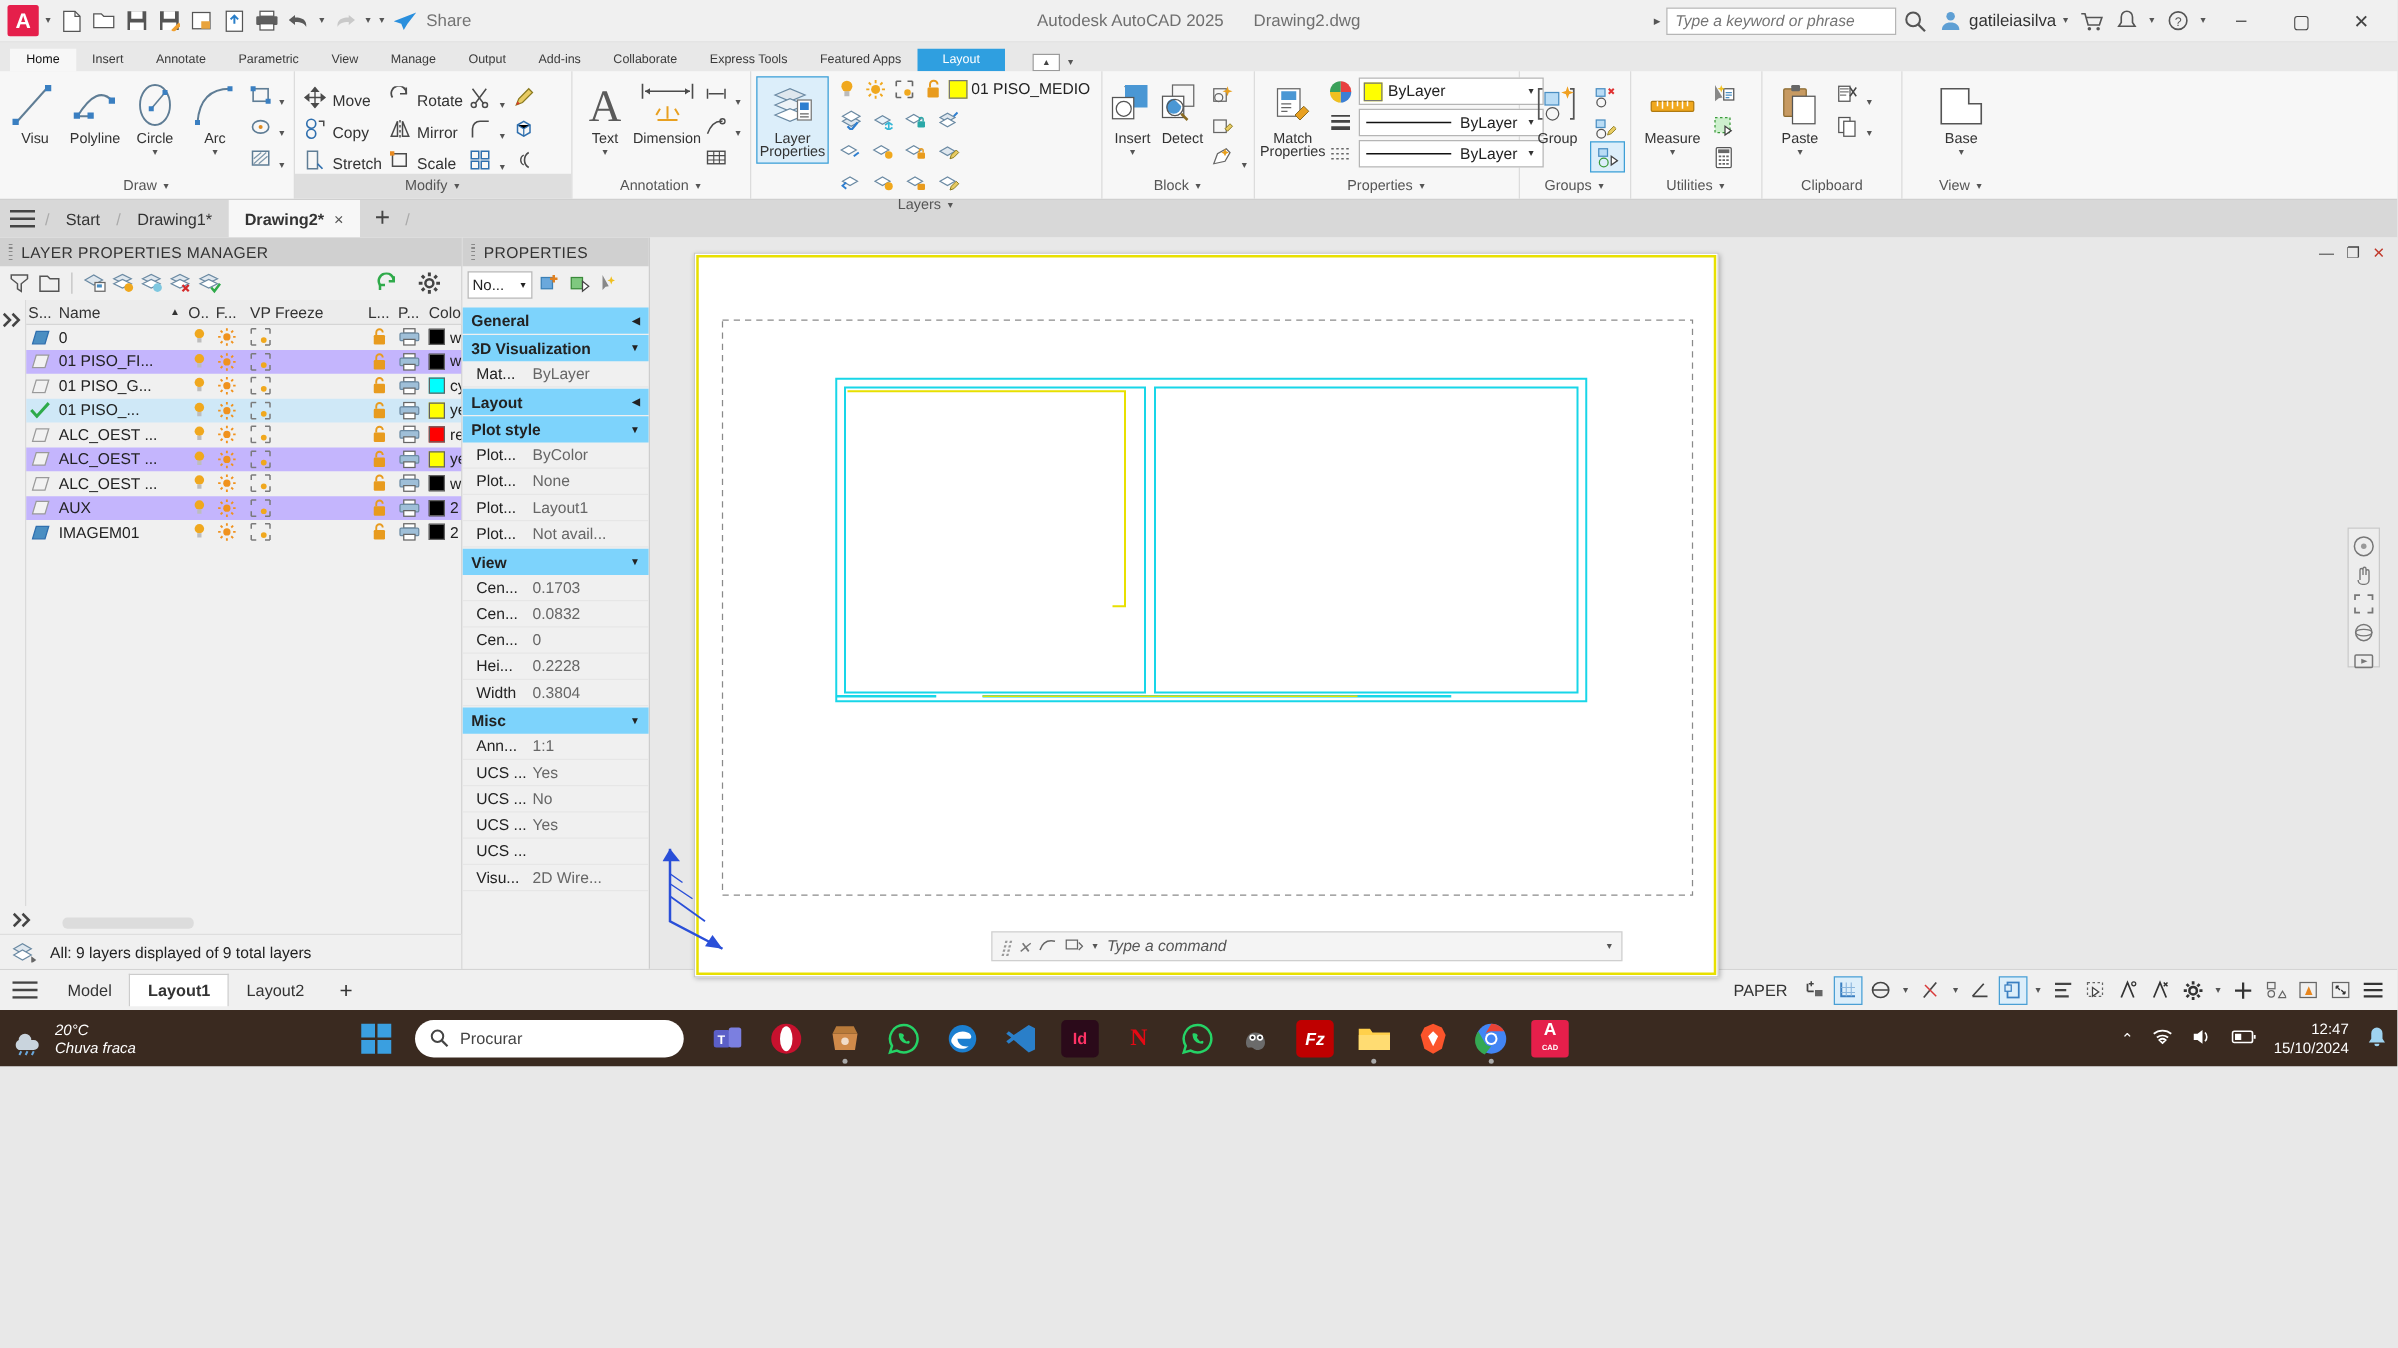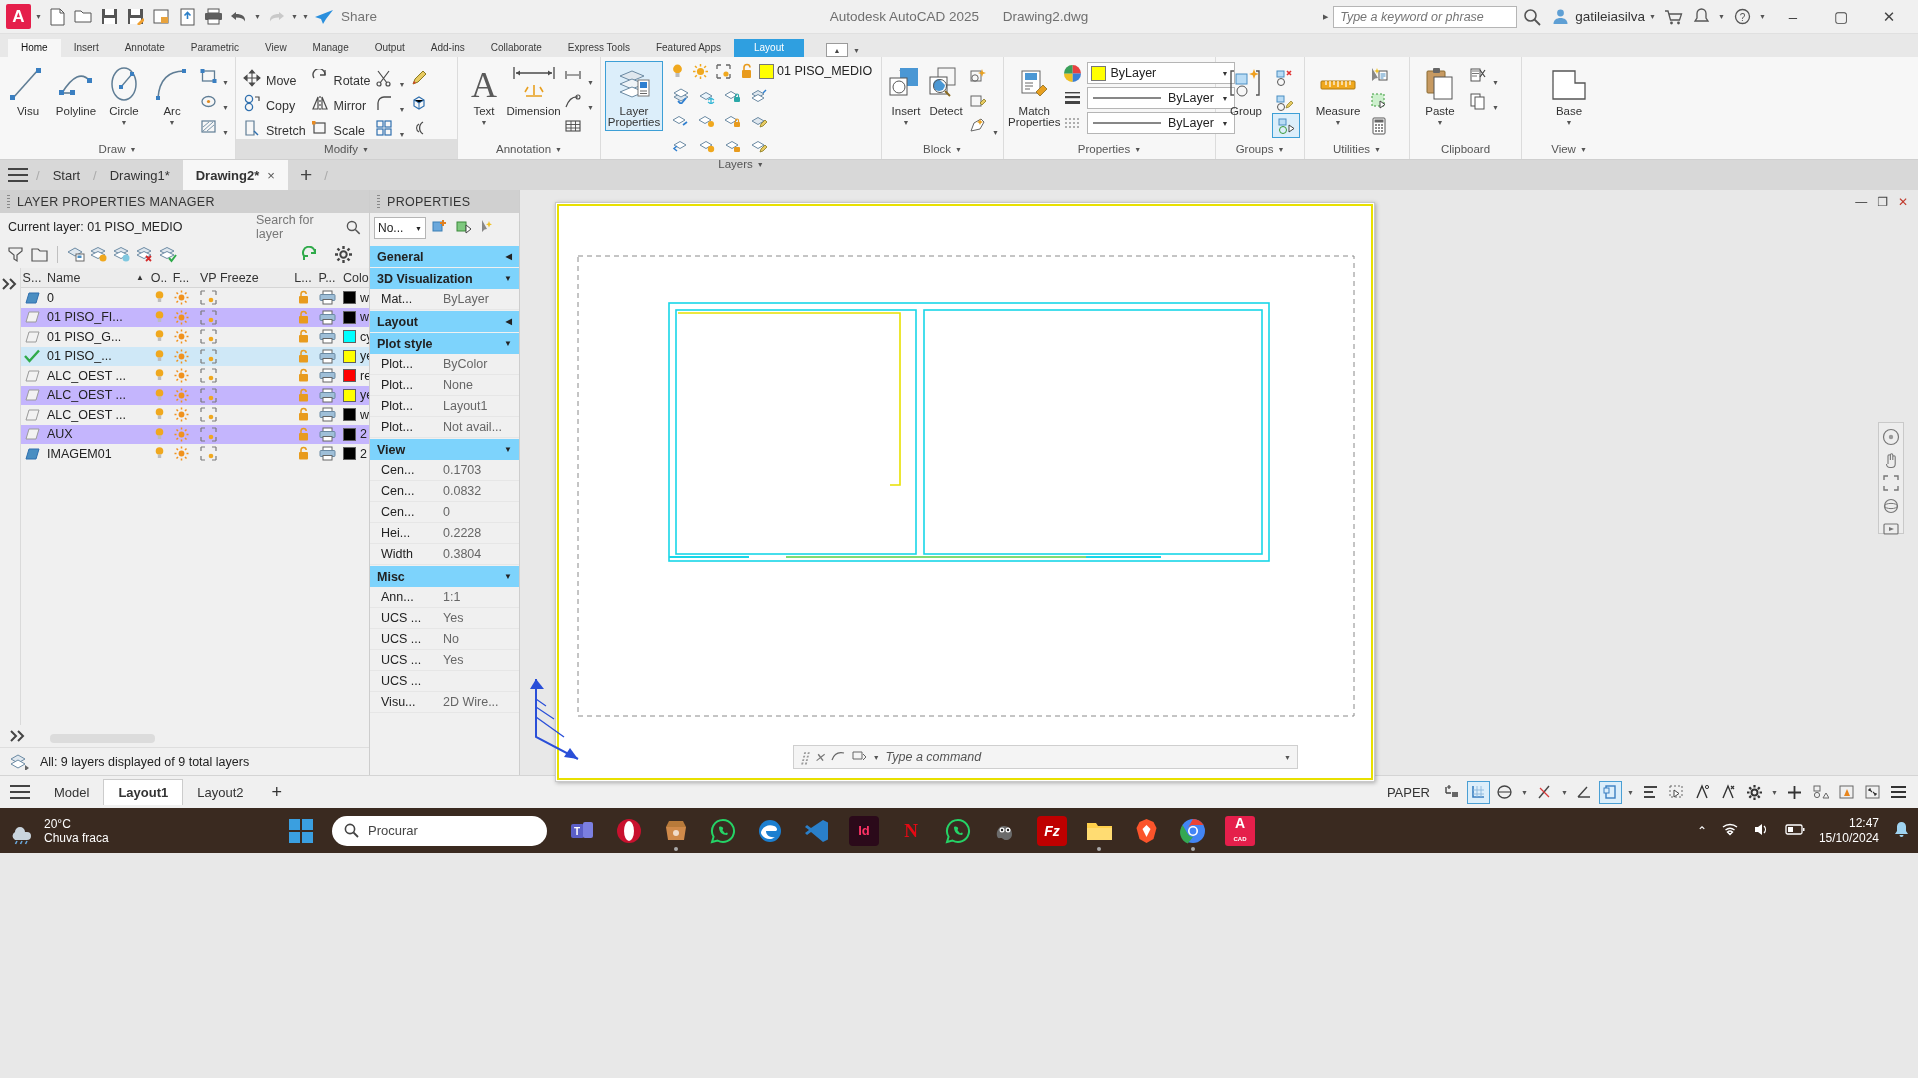--- a/index.html
+++ b/index.html
@@ -99,21 +99,21 @@
   
   .props { width:150px; background:#f0f0f0; display:flex; flex-direction:column; border-right:1px solid #cdcdcd;}
   .pr-sel { height:32px; display:flex; align-items:flex-start; padding:4px 4px; gap:4px;}
   .pr-sel .cb { width:52px;height:22px;background:#fff;border:1px solid #b5b5b5;font-size:12px;
       display:flex;align-items:center;padding:0 3px;}
   .pr-sel .cb .arw{margin-left:auto;font-size:7px;}
   .pr-list { flex:1; overflow:hidden; }
   .pr-cat { height:21px; background:#7dd3fc; display:flex; align-items:center; justify-content:space-between;
      padding:0 7px; font-size:12.5px; font-weight:bold; color:#222; margin-top:1px;}
   .pr-cat .tri{font-size:8px;}
-  .pr-row { height:21px; display:flex; align-items:center; font-size:12.5px; border-bottom:1px solid #e6e6e6;gap:17px;}
+  .pr-row { height:21px; display:flex; align-items:center; font-size:12.5px; border-bottom:1px solid #e6e6e6;}
   .pr-row .k { width:52px; padding-left:11px; color:#222; }
   .pr-row .v { flex:1; color:#666; padding-left:4px; }
 
   
   .canvas { flex:1; background:#e8e8e8; position:relative; }
   .cv-head { height:23px; display:flex; align-items:center; justify-content:flex-end; gap:10px;
      padding-right:10px; color:#444; font-size:12px;}
   .paper { position:absolute; left:35px; top:12px; width:820px; height:580px; background:#fff;
      border:1px solid #c8c8c8; box-shadow:1px 1px 4px rgba(0,0,0,.28); }
   .nav-bar { position:absolute; right:14px; top:232px; width:26px; height:112px;
@@ -130,21 +130,21 @@
   .sb-burger { width:40px; display:flex; align-items:center; justify-content:center;}
   .sb-tab { padding:5px 14px; font-size:13px; color:#333; }
   .sb-tab.active { background:#fff; font-weight:bold; border:1px solid #ccc; border-bottom:none;}
   .sb-right { margin-left:auto; display:flex; align-items:center; gap:3px; padding-right:8px;}
   .sb-ic { width:23px;height:23px; display:flex; align-items:center; justify-content:center; }
   .sb-ic.on { border:1px solid #4a9fd4; background:#dceefa; }
 
   
   .taskbar { height:45px; background:#3a2a20; display:flex; align-items:center; color:#fff;
      padding:0 8px; }
-  .tb-weather { display:flex; align-items:center; gap:8px; font-size:12px; width:190px;}
+  .tb-weather { display:flex; align-items:center; gap:8px; font-size:12px; width:190px;font-style:italic;}
   .tb-weather .wtxt { line-height:14px; }
   .tb-icons { display:flex; align-items:center; gap:17px; margin-left:20px;}
   .tb-ic { width:30px;height:30px; display:flex; align-items:center; justify-content:center; position:relative;
      border-radius:4px; font-size:17px; font-weight:bold;}
   .tb-ic .dot{position:absolute;bottom:-5px;left:50%;transform:translateX(-50%);width:4px;height:4px;
      border-radius:50%;background:#aaa;}
   .tb-search { width:215px; height:30px; background:#fff; border-radius:16px; display:flex; align-items:center;
      gap:9px; padding:0 12px; color:#444; font-size:13px; margin-left:16px;}
   .tb-right2 { margin-left:auto; display:flex; align-items:center; gap:14px; font-size:12px;}
   .clock { text-align:right; line-height:15px; font-size:12px;}
@@ -982,30 +982,20 @@
   <div class="ft" style="font-size:21px;color:#444;padding:0 12px">+</div>
   <div class="ft-sep">/</div>
 </div>
 
 <div class="work">
 
   <div class="lpm">
     <div class="pal-head">
       <div class="grip"></div>
       <span>LAYER PROPERTIES MANAGER</span>
-    </div>
-    <div class="lpm-top">
-      <span>Current layer: 01 PISO_MEDIO</span>
-      <div class="srch">
-        <span>Search for layer</span>
-        <svg width="15" height="15" viewBox="0 0 15 15">
-            <circle cx="6" cy="6" r="4.6" fill="none" stroke="#555" stroke-width="1.4"></circle>
-            <path d="M9.5 9.5L14 14" stroke="#555" stroke-width="1.5"></path>
-          </svg>
-      </div>
     </div>
     <div class="lpm-tools">
       <div class="mini">
         <svg width="19" height="17" viewBox="0 0 19 17">
             <path d="M2 2h13v3l-5 4v6l-3-2v-4L2 5z" fill="none" stroke="#555" stroke-width="1.2"></path>
           </svg>
         </div>
       <div class="mini">
         <svg width="19" height="17" viewBox="0 0 19 17">
             <path d="M2 3h6l2 2h7v10H2z" fill="none" stroke="#555" stroke-width="1.2"></path>

